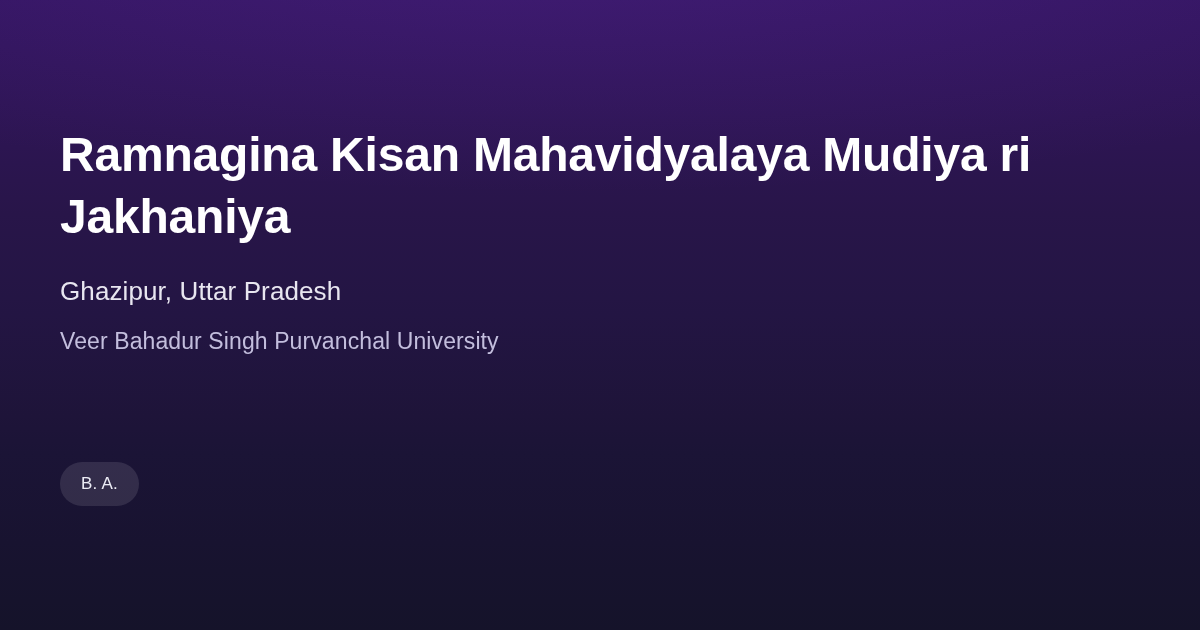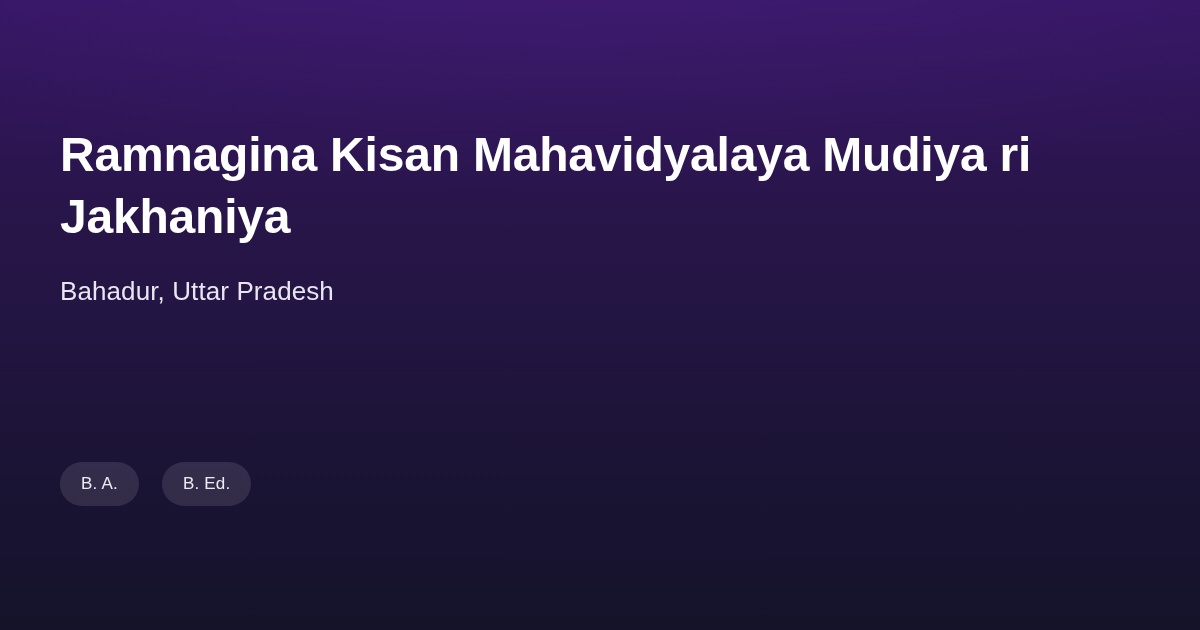--- a/index.html
+++ b/index.html
@@ -134,23 +134,23 @@
   }
 </style>
 </head>
 <body>
 
 <div id="og-card">
   <div class="content">
 
     <h1 class="college-title">Ramnagina Kisan Mahavidyalaya Mudiya ri Jakhaniya</h1>
 
-    <p class="location-line">Bahadur, Uttar Pradesh</p>
+    <p class="location-line">Ghazipur, Uttar Pradesh</p>
 
+    <p class="university-line">Veer Bahadur Singh Purvanchal University</p>
 
     <div class="course-pills">
       <span class="course-pill">B. A.</span>
-      <span class="course-pill">B. Ed.</span>
     </div>
 
 
   </div>
 </div>
 
 </body></html>

